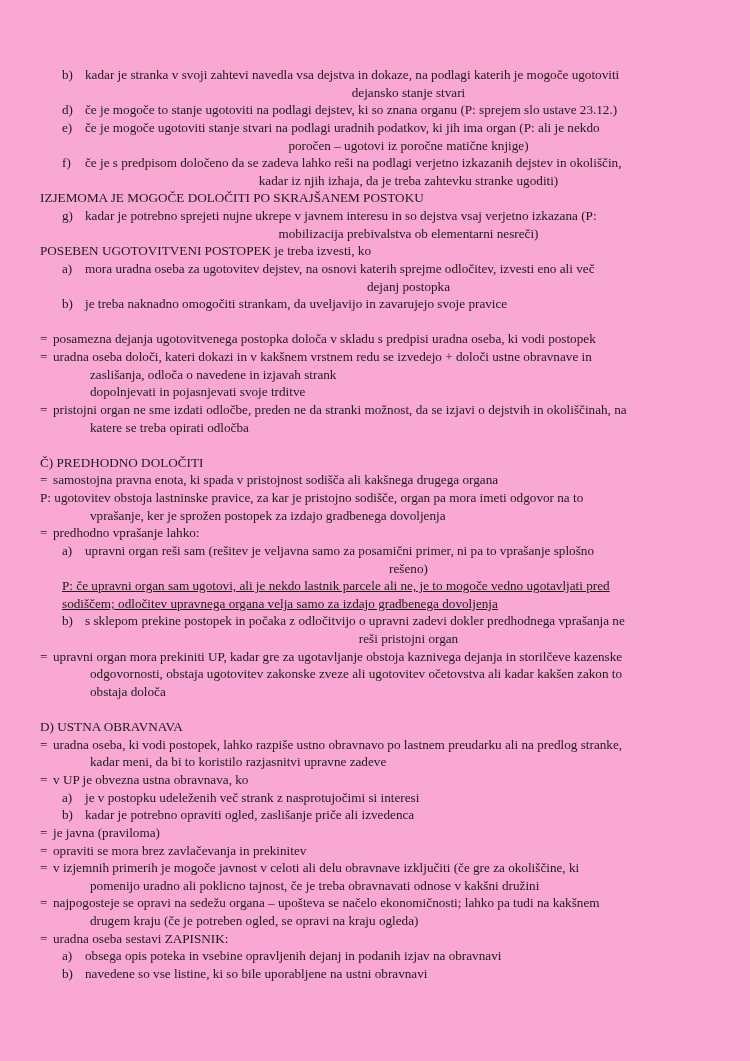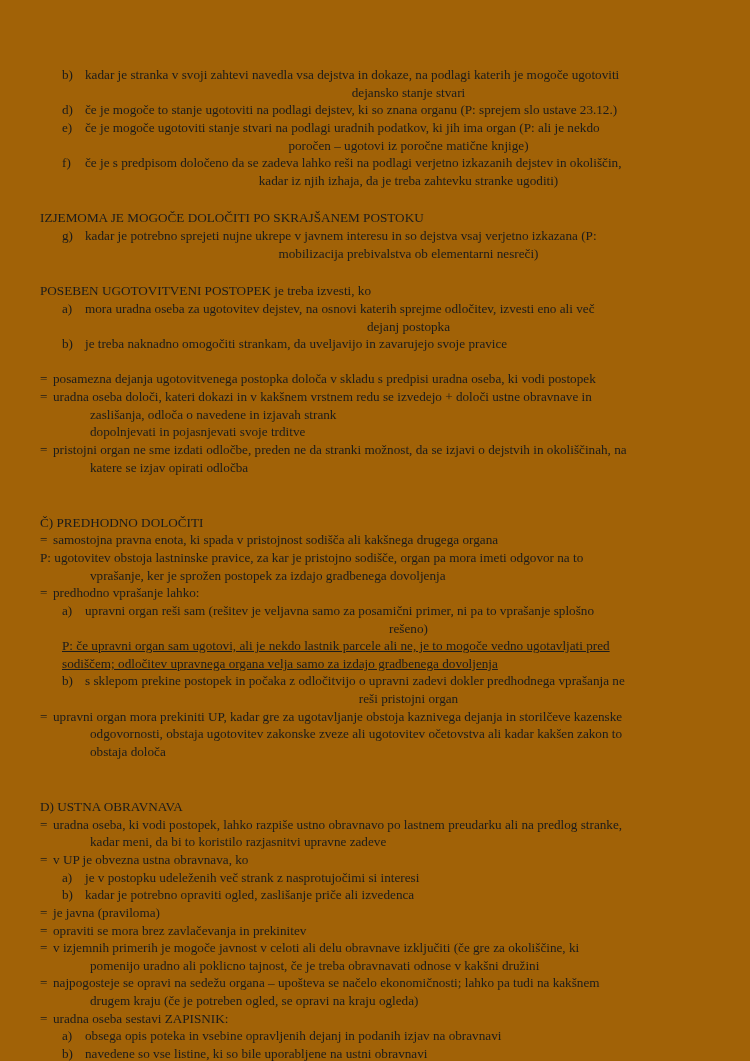--- a/index.html
+++ b/index.html
@@ -4,21 +4,21 @@
 <style>
   html, body {
     margin: 0;
     padding: 0;
     background: #ffffff;
   }
   .page {
     position: relative;
     width: 750px;
     height: 1061px;
-    background: #a16207;
+    background: #f9a8d4;
     overflow: hidden;
     font-family: "Liberation Serif", "DejaVu Serif", serif;
     font-size: 13.2px;
     line-height: 17.64px;
     color: #1b1b1b;
     box-sizing: border-box;
     padding: 66px 18px 0 40px;
   }
   .line {
     white-space: nowrap;
@@ -35,21 +35,21 @@
   
   .line.eq-first .marker {
     display: inline-block;
     width: 13px;
   }
   .line.eq-cont { padding-left: 50px; }
   
   .line.pnote-first { padding-left: 0; }
   
   .line.inner { padding-left: 22px; text-decoration: underline; }
-  .line.head { padding-left: 0; margin-top: 20px; }
+  .line.head { padding-left: 0; }
 </style>
 </head>
 <body>
 
 <div class="page">
   <div id="doc-body">
       <div>
         <div class="line item-first"><span class="marker">b)</span>kadar je stranka v svoji zahtevi navedla vsa dejstva in dokaze, na podlagi katerih je mogoče ugotoviti</div>
         <div class="line item-cont">dejansko stanje stvari</div>
       </div>
@@ -89,21 +89,21 @@
       </div>
       <div>
         <div class="line eq-first"><span class="marker">=</span>uradna oseba določi, kateri dokazi in v kakšnem vrstnem redu se izvedejo + določi ustne obravnave in</div>
         <div class="line eq-cont">zaslišanja, odloča o navedene in izjavah strank</div>
       </div>
       <div>
         <div class="line eq-cont">dopolnjevati in pojasnjevati svoje trditve</div>
       </div>
       <div>
         <div class="line eq-first"><span class="marker">=</span>pristojni organ ne sme izdati odločbe, preden ne da stranki možnost, da se izjavi o dejstvih in okoliščinah, na</div>
-        <div class="line eq-cont">katere se izjav opirati odločba</div>
+        <div class="line eq-cont">katere se treba opirati odločba</div>
       </div>
       <div>
         <div class="line blank"></div>
       </div>
       <div>
         <div class="line head">Č) PREDHODNO DOLOČITI</div>
       </div>
       <div>
         <div class="line eq-first"><span class="marker">=</span>samostojna pravna enota, ki spada v pristojnost sodišča ali kakšnega drugega organa</div>
       </div>

